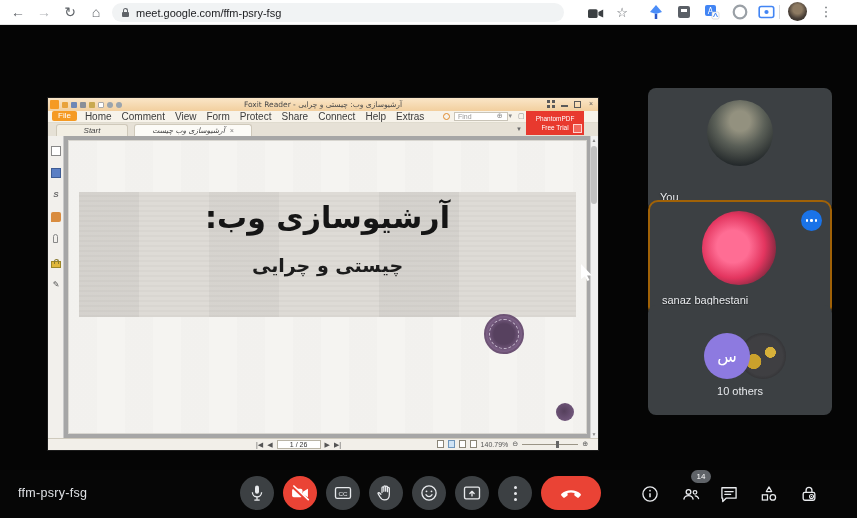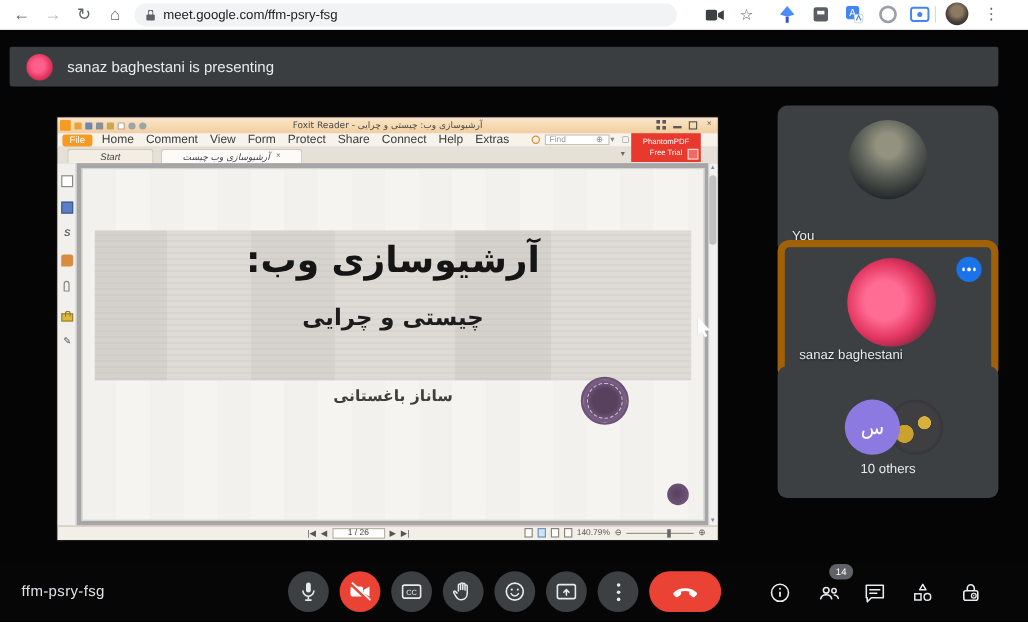--- a/index.html
+++ b/index.html
@@ -34,21 +34,21 @@
   .fx-winctl { position:absolute; right:3px; top:2px; display:flex; gap:6px; align-items:center; }
   .wc { width:8px; height:8px; font-size:7px; line-height:8px; color:#5a5a5a; text-align:center; }
   .wc-grid { background:
       linear-gradient(#5a5a5a,#5a5a5a) 0 0/3px 3px no-repeat,
       linear-gradient(#5a5a5a,#5a5a5a) 5px 0/3px 3px no-repeat,
       linear-gradient(#5a5a5a,#5a5a5a) 0 5px/3px 3px no-repeat,
       linear-gradient(#5a5a5a,#5a5a5a) 5px 5px/3px 3px no-repeat; }
   .wc-min { border-bottom:2px solid #5a5a5a; height:6px; width:7px; }
   .wc-rest { border:1.2px solid #5a5a5a; width:7px; height:7px; }
 
-  .fx-menubar { position:absolute; left:0; top:13px; width:100%; height:12px; background:#f7f3ea; border-bottom:1px solid #e0dccf; display:flex; align-items:center; }
+  .fx-menubar { position:absolute; left:0; top:13px; width:100%; height:12px; background:#f7f3ea; border-bottom:1px solid #e0dccf; display:flex; }
   .fx-file { background:#f59a23; color:#fff; font-size:8px; padding:0 6px; height:10px; line-height:10px; border-radius:2px; margin:0 8px 0 4px; }
   .fx-menu { font-size:10px; color:#3c3c3c; margin-right:10px; }
   .fx-find { position:absolute; right:90px; top:1px; width:54px; height:9px; background:#fff; border:1px solid #c9c4b8; font-size:7px; color:#999; line-height:8px; padding-left:3px; }
   .fx-find-mag { position:absolute; right:148px; top:2px; width:7px; height:7px; border:1.4px solid #e08a2e; border-radius:50%; }
   .fx-find-icons { position:absolute; right:62px; top:1px; font-size:7px; color:#8a8a8a; letter-spacing:2px; }
   .fx-promo { position:absolute; right:14px; top:13px; width:58px; height:24px; background:#e8392e; color:#fff; z-index:4; padding-top:3px; text-align:center; }
   .fx-promo div { font-size:7px; line-height:9px; transform:scale(.92); }
   .fx-promo-ico { position:absolute; right:2px; bottom:2px; width:9px; height:9px; background:#f2695f; border:1px solid #ffd2ce; }
   .fx-promo-dd { position:absolute; right:76px; top:28px; font-size:6px; color:#6a6a6a; z-index:4; }
 
@@ -97,21 +97,21 @@
   .st-zoomtrack { width:56px; height:1px; background:#9a9486; position:relative; }
   .st-zoomthumb { position:absolute; left:34px; top:-3px; width:3px; height:7px; background:#666; }
 
   .cursor { position:absolute; left:581px; top:264px; width:11px; height:17px; z-index:60;
             background:#fff; filter:drop-shadow(0 0 1px #000);
             clip-path:polygon(0 0, 0 89%, 36% 72%, 59% 100%, 77% 94%, 55% 67%, 100% 67%); }
 
   
   .tile { position:absolute; left:648px; width:184px; background:#3c4043; border-radius:8px; }
   .tile-you { top:88px; height:124px;padding-left:40px; }
-  .tile-sanaz { top:200px; height:117px; border:6px solid #a16207; border-radius:10px; }
+  .tile-sanaz { top:200px; height:117px; border:2px solid #a16207; border-radius:10px; }
   .tile-others { top:305px; height:110px; }
   .tile-label { position:absolute; left:12px; bottom:9px; color:#e8eaed; font-size:11px; text-shadow:0 1px 2px rgba(0,0,0,.6); }
   .av-you { position:absolute; left:59px; top:12px; width:66px; height:66px; border-radius:50%;
             background:radial-gradient(circle at 50% 32%, #93917f 0 18%, #5a5f57 45%, #23282a 80%); }
   .av-sanaz { position:absolute; left:52px; top:9px; width:74px; height:74px; border-radius:50%;
             background:radial-gradient(circle at 42% 48%, #ff6d94 0 28%, #e3355f 55%, #5f2333 85%, #2c2c2e); }
   .dots-btn { position:absolute; right:8px; top:8px; width:21px; height:21px; border-radius:50%; background:#1a73e8; display:flex; align-items:center; justify-content:center; gap:2px; }
   .dots-btn i { width:2.6px; height:2.6px; border-radius:50%; background:#fff; }
   .av-small { position:absolute; top:28px; width:46px; height:46px; border-radius:50%; }
   .av-letter { left:56px; background:#8d7ae0; color:#fff; font-size:16px; display:flex; align-items:center; justify-content:center; z-index:2; }
@@ -189,24 +189,20 @@
       <svg width="17" height="16" viewBox="0 0 17 16">
           <rect x="1.2" y="2.5" width="14.5" height="11" rx="2" fill="none" stroke="#4285f4" stroke-width="1.6"></rect>
           <circle cx="8.5" cy="8" r="2.1" fill="#4285f4"></circle>
         </svg>
     </span>
     <span class="sep-v"></span>
     <span class="avatar-chrome"></span>
     <span class="nav-ico" style="left:816px; top:1px; font-size:13px">⋮</span>
   </div>
 
-  <div class="present-banner">
-    <span class="pb-avatar"></span>
-    <span class="pb-text">sanaz baghestani is presenting</span>
-  </div>
 
   <div class="foxit">
 
     <div class="fx-titlebar">
       <span class="fx-logo"></span>
       <span class="qi" style="background:#e8a33d"></span>
       <span class="qi" style="background:#6f87b5"></span>
       <span class="qi" style="background:#8a8f98"></span>
       <span class="qi" style="background:#c9a94f"></span>
       <span class="qi" style="background:#fff; border:1px solid #aaa"></span>
@@ -263,21 +259,20 @@
             <span class="si-lock-sh"></span>
           </span>
         <span class="side-ico" style="top:144px">✎</span>
       </div>
 
       <div class="fx-page">
         <div class="slide-strip">
           <div class="slide-title1 fa">آرشیوسازی وب:</div>
           <div class="slide-title2 fa">چیستی و چرایی</div>
         </div>
-        <div class="slide-author fa">ساناز باغستانی</div>
         <div class="stamp"></div>
         <div class="mini-stamp"></div>
       </div>
 
       <div class="fx-scroll">
         <span class="arr" style="top:1px">▲</span>
         <div class="fx-thumb"></div>
         <span class="arr" style="bottom:1px">▼</span>
       </div>
     </div>

